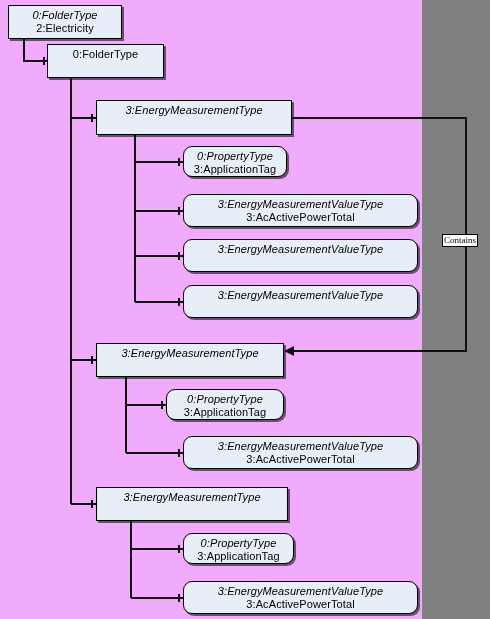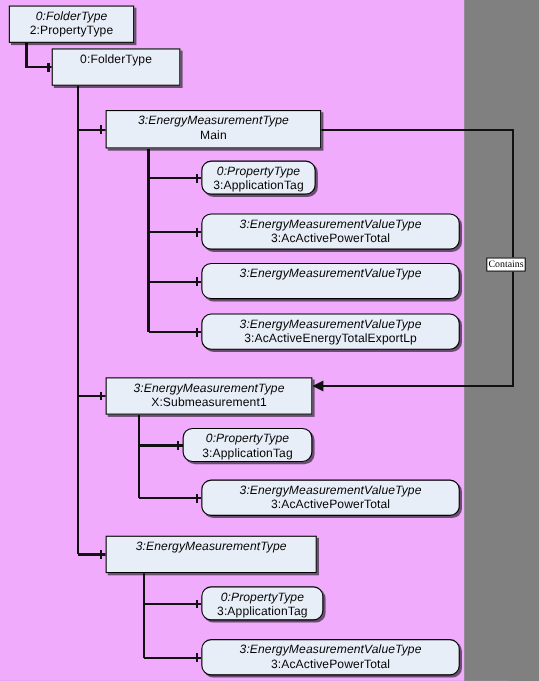--- a/index.html
+++ b/index.html
@@ -124,54 +124,51 @@
       <line x1="162" y1="401" x2="162" y2="409"></line>
       <line x1="179" y1="449" x2="179" y2="457"></line>
       <line x1="92" y1="500" x2="92" y2="508"></line>
       <line x1="179" y1="545" x2="179" y2="553"></line>
       <line x1="179" y1="594" x2="179" y2="602"></line>
     </g>
   </svg>
 
   <div class="node" style="left:8px; top:5px; width:114px; height:34px;">
     <span class="type">0:FolderType</span>
-    <span class="name">2:PropertyType</span>
+    <span class="name">2:Electricity</span>
   </div>
 
   <div class="node" style="left:47px; top:44px; width:117px; height:34px;">
     <span class="type plain">0:FolderType</span>
   </div>
 
   <div class="node" style="left:96px; top:100px; width:196px; height:35px;">
     <span class="type">3:EnergyMeasurementType</span>
-    <span class="name">Main</span>
   </div>
 
   <div class="node rounded" style="left:183px; top:146px; width:104px; height:31px;">
     <span class="type">0:PropertyType</span>
     <span class="name">3:ApplicationTag</span>
   </div>
 
   <div class="node rounded" style="left:183px; top:194px; width:235px; height:33px;">
     <span class="type">3:EnergyMeasurementValueType</span>
     <span class="name">3:AcActivePowerTotal</span>
   </div>
 
   <div class="node rounded" style="left:183px; top:239px; width:235px; height:33px;">
     <span class="type">3:EnergyMeasurementValueType</span>
   </div>
 
   <div class="node rounded" style="left:183px; top:285px; width:235px; height:33px;">
     <span class="type">3:EnergyMeasurementValueType</span>
-    <span class="name">3:AcActiveEnergyTotalExportLp</span>
   </div>
 
   <div class="node" style="left:96px; top:343px; width:188px; height:34px;">
     <span class="type">3:EnergyMeasurementType</span>
-    <span class="name">X:Submeasurement1</span>
   </div>
 
   <div class="node rounded" style="left:166px; top:389px; width:118px; height:31px;">
     <span class="type">0:PropertyType</span>
     <span class="name">3:ApplicationTag</span>
   </div>
 
   <div class="node rounded" style="left:183px; top:436px; width:235px; height:33px;">
     <span class="type">3:EnergyMeasurementValueType</span>
     <span class="name">3:AcActivePowerTotal</span>

